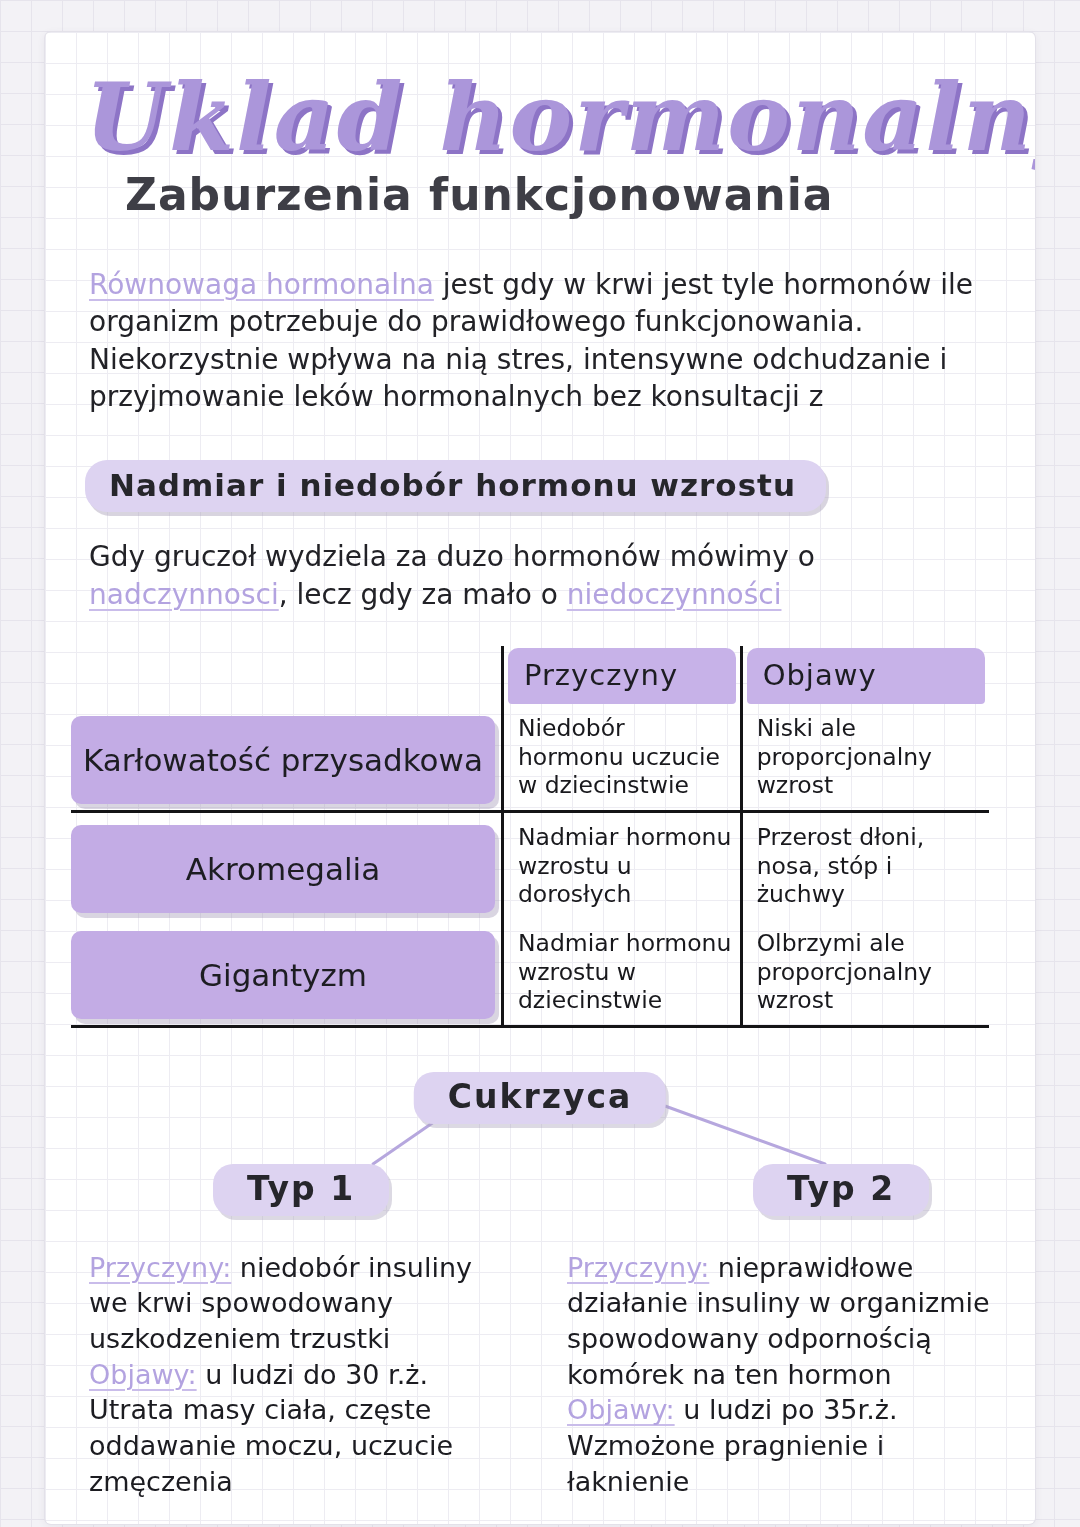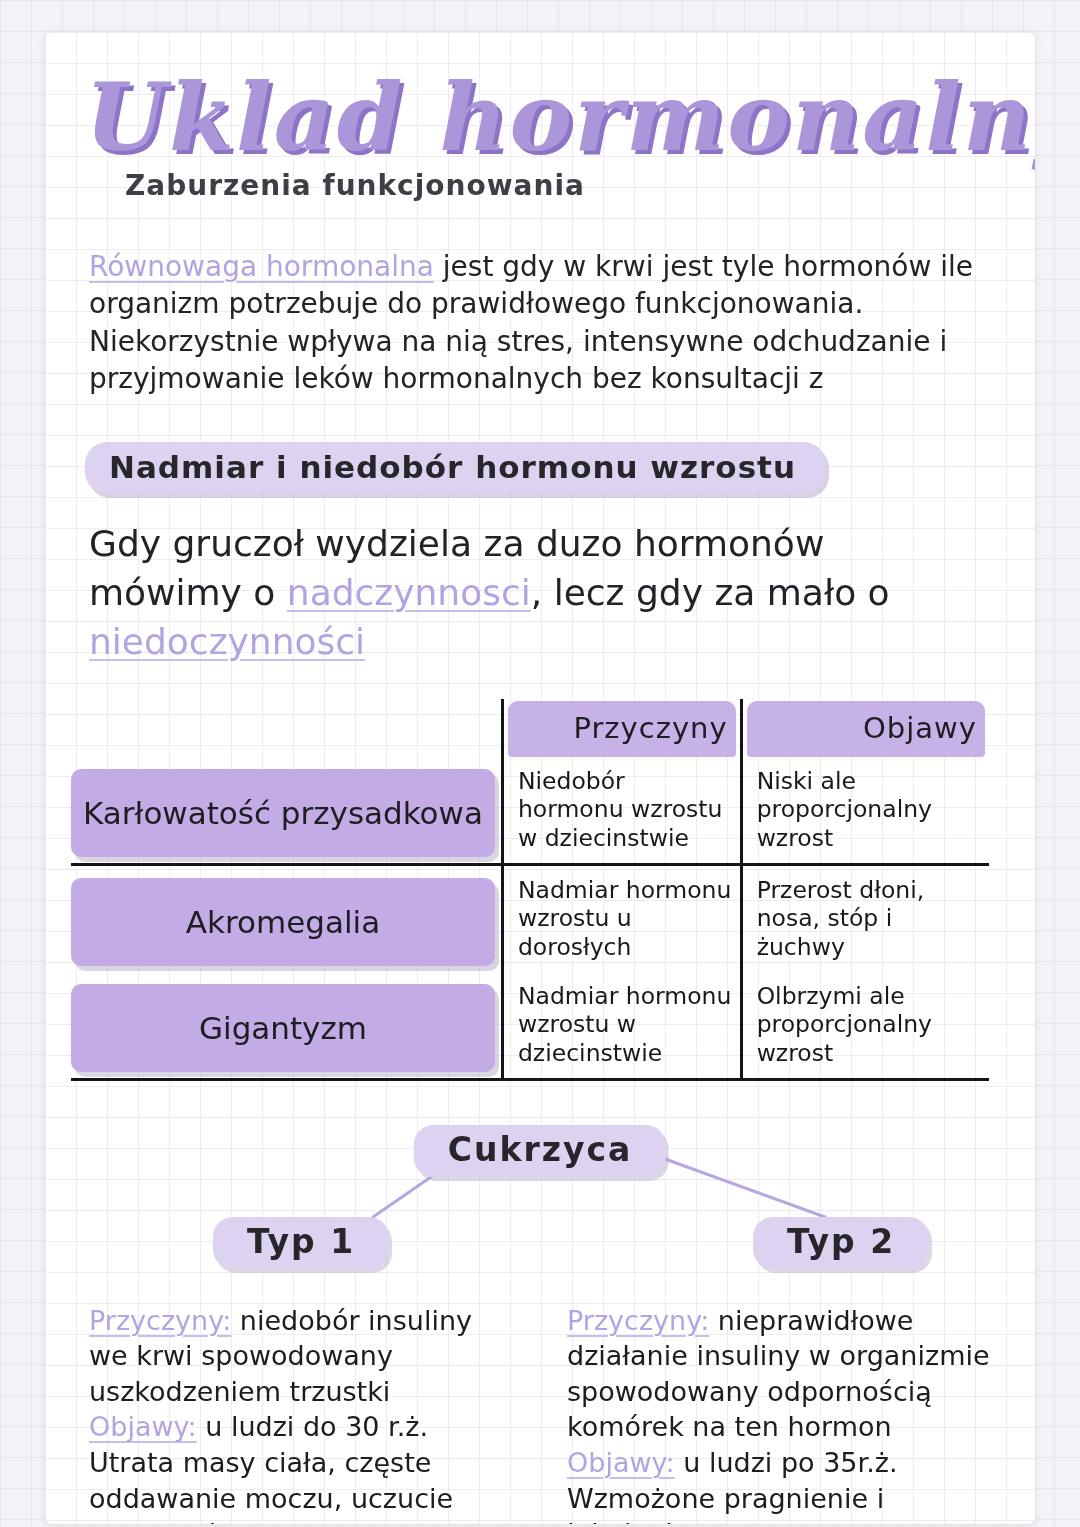--- a/index.html
+++ b/index.html
@@ -37,21 +37,21 @@
     font-weight: bold;
     font-size: 94px;
     line-height: 1.05;
     letter-spacing: 2px;
     color: #ab96da;
     text-shadow: 4px 4px 0 #8d74c6;
     white-space: nowrap;
   }
   .subtitle {
     margin: 2px 0 0 40px;
-    font-size: 28px;
+    font-size: 44px;
     font-weight: bold;
     letter-spacing: 1px;
     color: #3e3e46;
   }
   .intro {
     margin: 46px 0 0 4px;
     width: 905px;
     font-size: 28px;
     line-height: 1.34;
     color: #222227;
@@ -71,21 +71,21 @@
     padding: 7px 30px 9px 24px;
     font-size: 31px;
     font-weight: bold;
     letter-spacing: 1px;
     color: #26262b;
     box-shadow: 3px 4px 0 rgba(168,160,185,0.45);
   }
   .lead {
     margin: 26px 0 0 4px;
     width: 880px;
-    font-size: 36px;
+    font-size: 28px;
     line-height: 1.36;
     color: #222227;
   }
   table.growth {
     margin: 32px 0 0 -14px;
     width: 918px;
     border-collapse: collapse;
     table-layout: fixed;
   }
   table.growth col.c1 { width: 47%; }
@@ -101,21 +101,21 @@
   table.growth tr.body-row td { border-bottom: 3px solid #141416; }
   table.growth tr.body-row.last td { border-bottom: none; }
   .head-box {
     margin: 2px 4px 0 4px;
     background: #c7b2e8;
     border-radius: 10px 10px 4px 4px;
     padding: 10px 8px 12px 16px;
     font-size: 29px;
     letter-spacing: 1px;
     color: #1d1d22;
-    text-align: right;
+    text-align: left;
   }
   .cond-box {
     margin: 6px 6px 0 0;
     background: #c3ace5;
     border-radius: 10px;
     padding: 26px 12px;
     font-size: 31px;
     color: #1d1d22;
     text-align: center;
     box-shadow: 4px 5px 0 rgba(160,150,180,0.4);
@@ -195,21 +195,21 @@
       </th>
       <th class="vline">
         <div class="head-box">Objawy</div>
       </th>
     </tr>
     <tr class="body-row">
       <td>
         <div class="cond-box">Karłowatość przysadkowa</div>
       </td>
       <td class="vline">
-        <div class="cell-text">Niedobór hormonu wzrostu w dziecinstwie</div>
+        <div class="cell-text">Niedobór hormonu uczucie w dziecinstwie</div>
       </td>
       <td class="vline">
         <div class="cell-text">Niski ale proporcjonalny wzrost</div>
       </td>
     </tr>
     <tr class="body-row last">
       <td>
         <div class="cond-box">Akromegalia</div>
       </td>
       <td class="vline">

